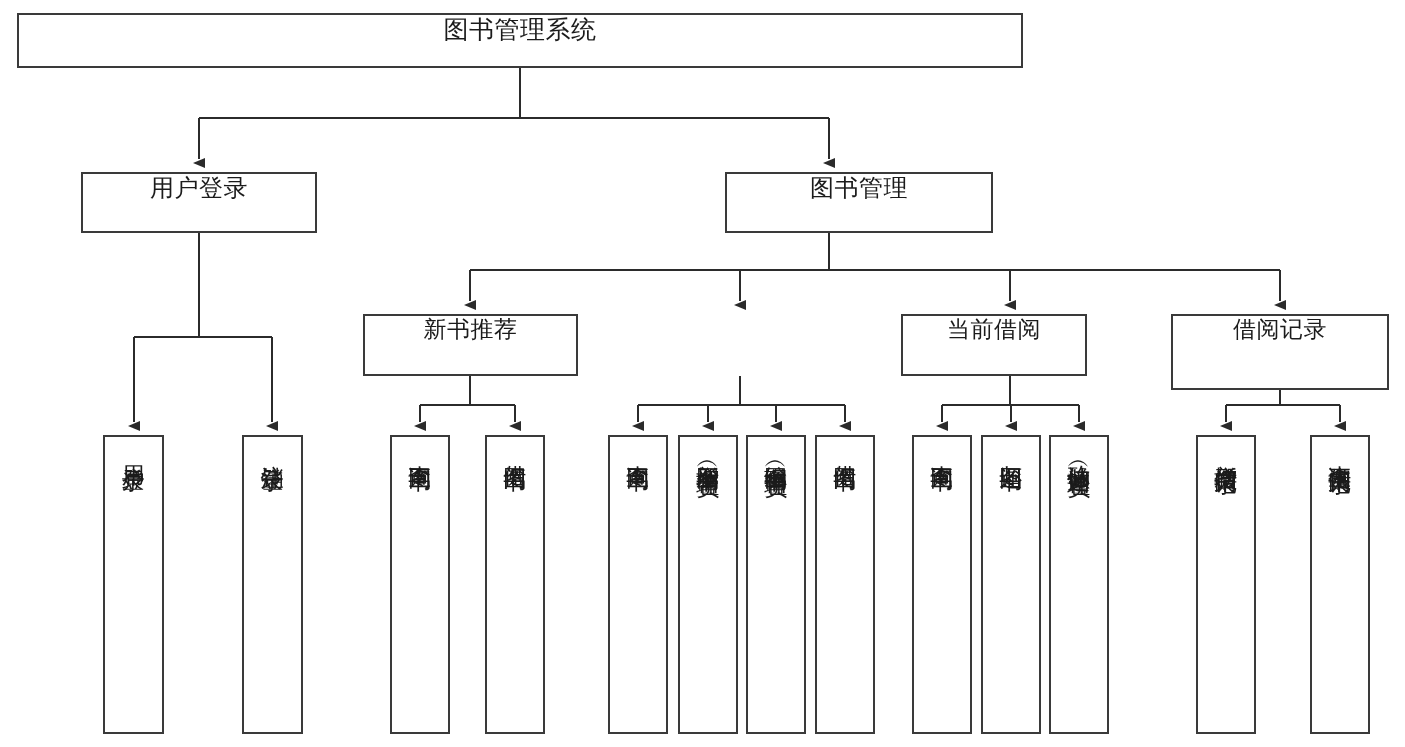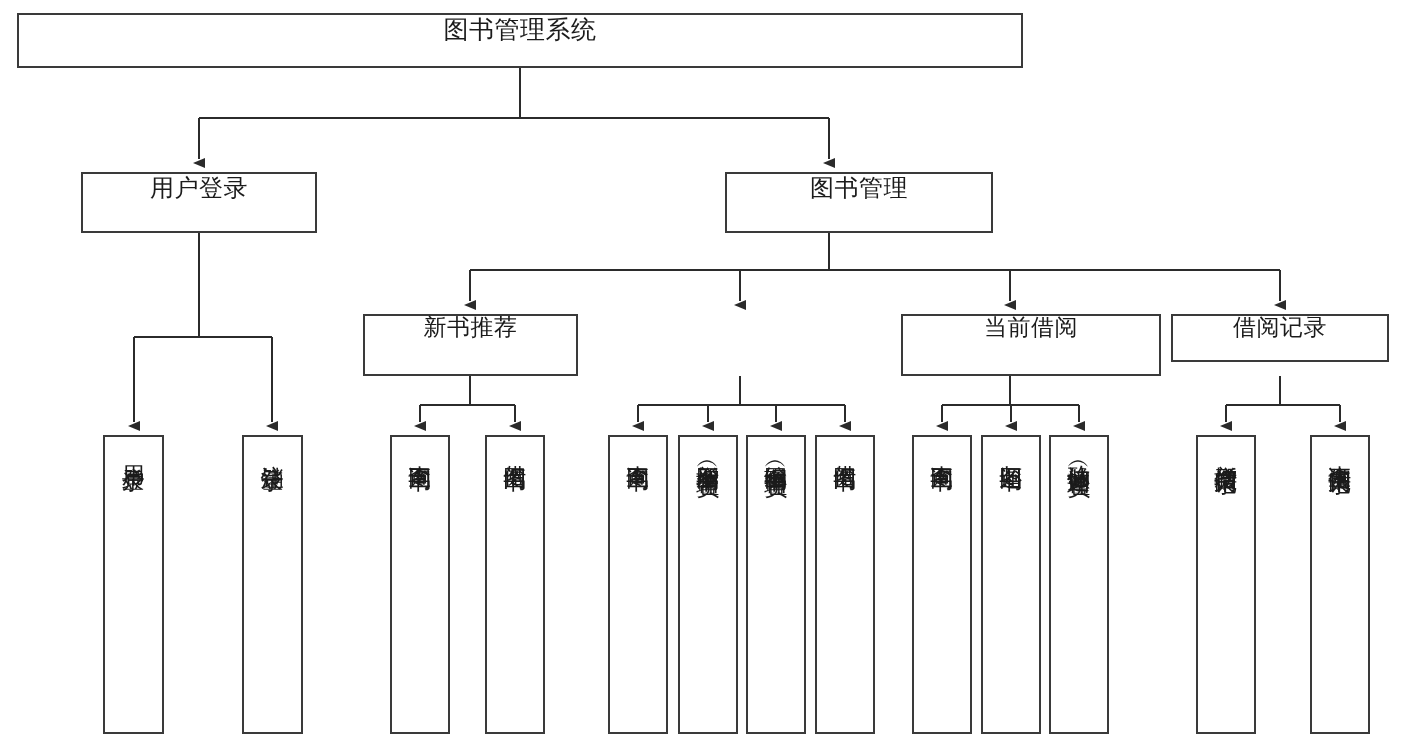--- a/index.html
+++ b/index.html
@@ -36,21 +36,21 @@
     z-index: 2;
   }
   .node .lbl {
     display: block;
     text-align: center;
     line-height: 1.18;
     letter-spacing: 0.5px;
   }
   .node.root .lbl  { font-size: 25px; }
   .node.lvl2 .lbl  { font-size: 24px; }
-  .node.lvl3 .lbl  { font-size: 23px; font-family: Liberation Mono, monospace; }
+  .node.lvl3 .lbl  { font-size: 23px; }
   
   .node.leaf {
     align-items: flex-start;
     padding-top: 10px;
   }
   .node.leaf .lbl {
     writing-mode: vertical-rl;
     text-orientation: upright;
     font-size: 23px;
     line-height: 1.06;
@@ -130,24 +130,24 @@
   <div class="node leaf" id="n-l2-0-c0" style="left: 103px; top: 435px; width: 61px; height: 299px;">
     <span class="lbl">用户登录</span>
   </div>
   <div class="node leaf" id="n-l2-0-c1" style="left: 242px; top: 435px; width: 61px; height: 299px;">
     <span class="lbl">注销登录</span>
   </div>
 
   <div class="node lvl3" id="n-l3-0" style="left: 363px; top: 314px; width: 215px; height: 62px;">
     <span class="lbl">新书推荐</span>
   </div>
-  <div class="node lvl3" id="n-l3-2" style="left: 901px; top: 314px; width: 260px; height: 62px;">
+  <div class="node lvl3" id="n-l3-2" style="left: 901px; top: 314px; width: 186px; height: 62px;">
     <span class="lbl">当前借阅</span>
   </div>
-  <div class="node lvl3" id="n-l3-3" style="left: 1171px; top: 314px; width: 218px; height: 48px;">
+  <div class="node lvl3" id="n-l3-3" style="left: 1171px; top: 314px; width: 218px; height: 76px;">
     <span class="lbl">借阅记录</span>
   </div>
 
   <div class="node leaf" id="n-l3-0-c0" style="left: 390px; top: 435px; width: 60px; height: 299px;">
     <span class="lbl">查询图书</span>
   </div>
   <div class="node leaf" id="n-l3-0-c1" style="left: 485px; top: 435px; width: 60px; height: 299px;">
     <span class="lbl">借阅图书</span>
   </div>
 

